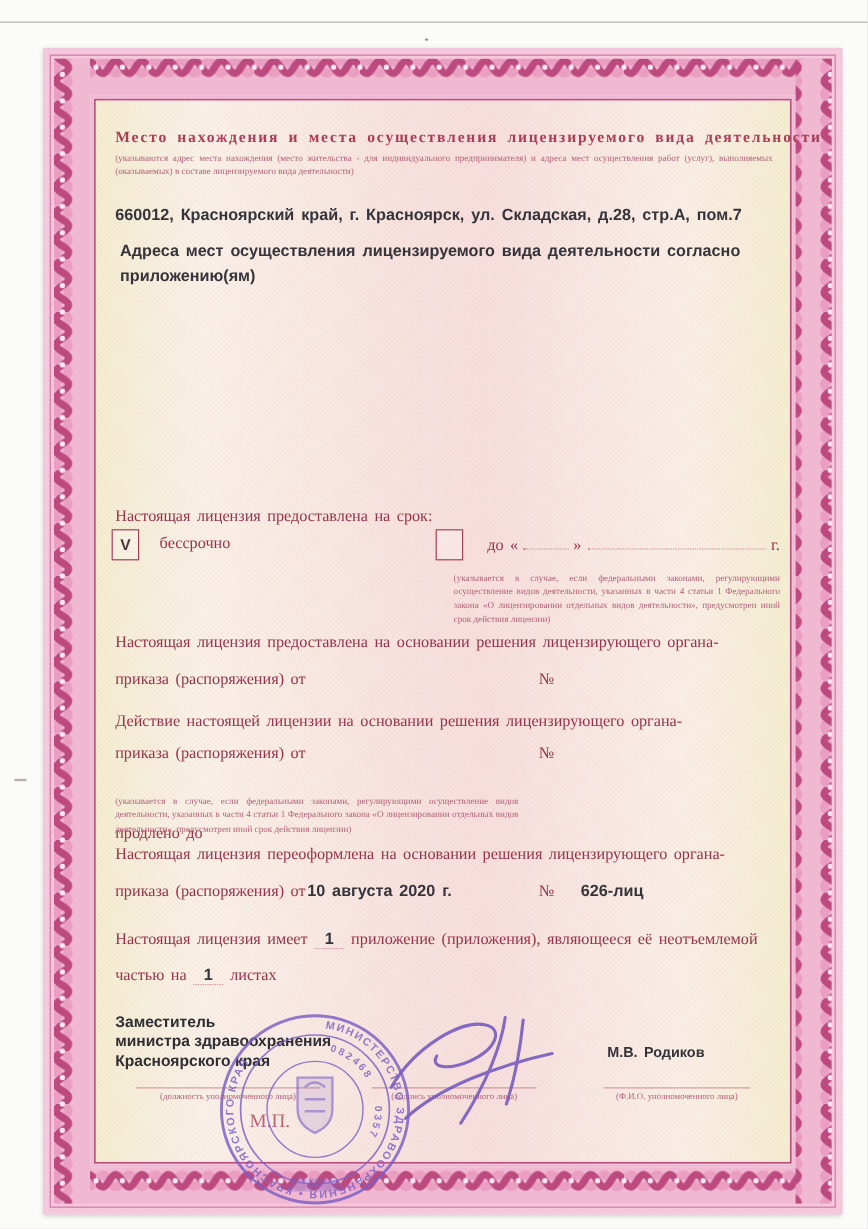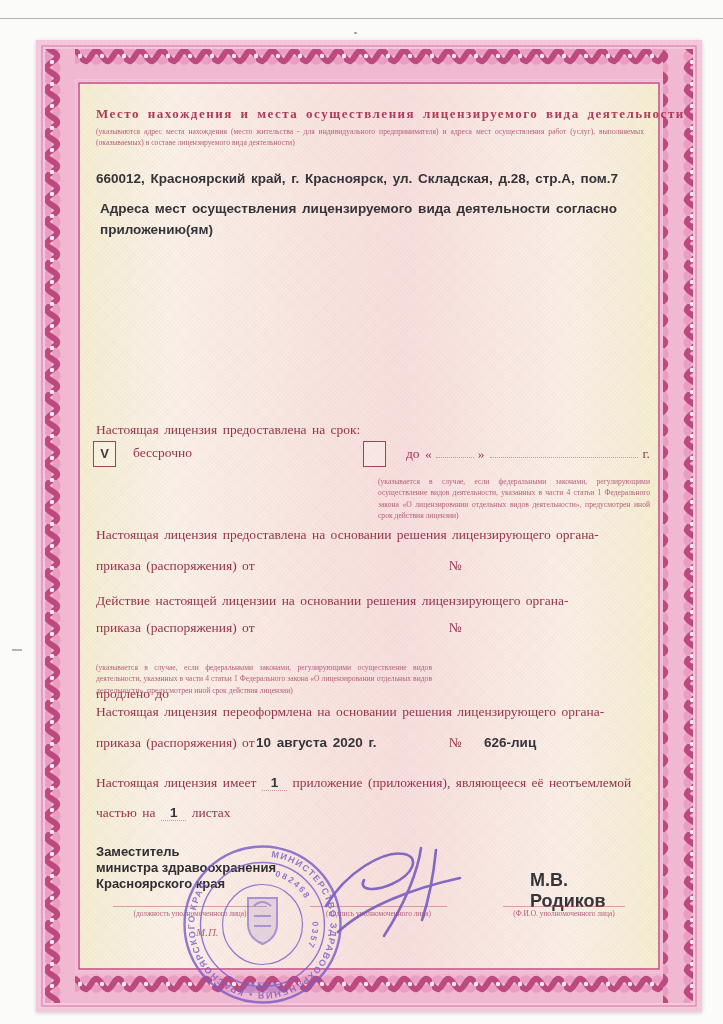--- a/index.html
+++ b/index.html
@@ -49,29 +49,29 @@
   .no-sign{position:absolute;left:353px;top:0;}
   .fld-date{position:absolute;left:160px;top:0;font-size:13.5px;}
   .fld-num{position:absolute;left:388px;top:0;font-size:13.5px;}
   .att1{top:691px;}
   .att2{top:721px;}
   .val-num{font-family:"Liberation Sans", sans-serif;font-weight:bold;color:#35343a;
            padding:0 9px;border-bottom:1px dotted #cf91a5;}
   .sign-pos{top:760px;font-family:"Liberation Sans", sans-serif;font-weight:bold;font-size:13px;
             color:#2f2e33;line-height:16px;word-spacing:0;}
   .name-row{top:786px;}
-  .name-val{position:absolute;left:410px;top:0;font-size:18px;margin-left:24px;}
+  .name-val{position:absolute;left:410px;top:0;font-size:12px;}
   .caption-row{top:810px;height:20px;margin-top:12px;}
   .caption{position:absolute;border-top:1px solid rgba(186,80,102,.5);padding-top:2px;
            font-size:7.4px;color:#b2607a;text-align:center;word-spacing:0;}
   .cap-pos{left:17px;width:154px;}
   .cap-sig{left:214px;width:137px;}
   .cap-name{left:407px;width:122px;}
   .mp-row{top:842px;}
-  .mp{position:absolute;left:100px;top:0;font-size:11px;color:#a8435e;opacity:.8;font-style:italic;}
+  .mp{position:absolute;left:112px;top:0;font-size:16px;color:#a8435e;opacity:.8;}
   .stamp{position:absolute;left:100px;top:758px;opacity:.82;}
   .signature{position:absolute;left:238px;top:760px;opacity:.85;}
 </style>
 </head>
 <body>
 
 <div class="artifact-line"></div>
 <div class="artifact-dot"></div>
 <div class="artifact-dash"></div>
 

